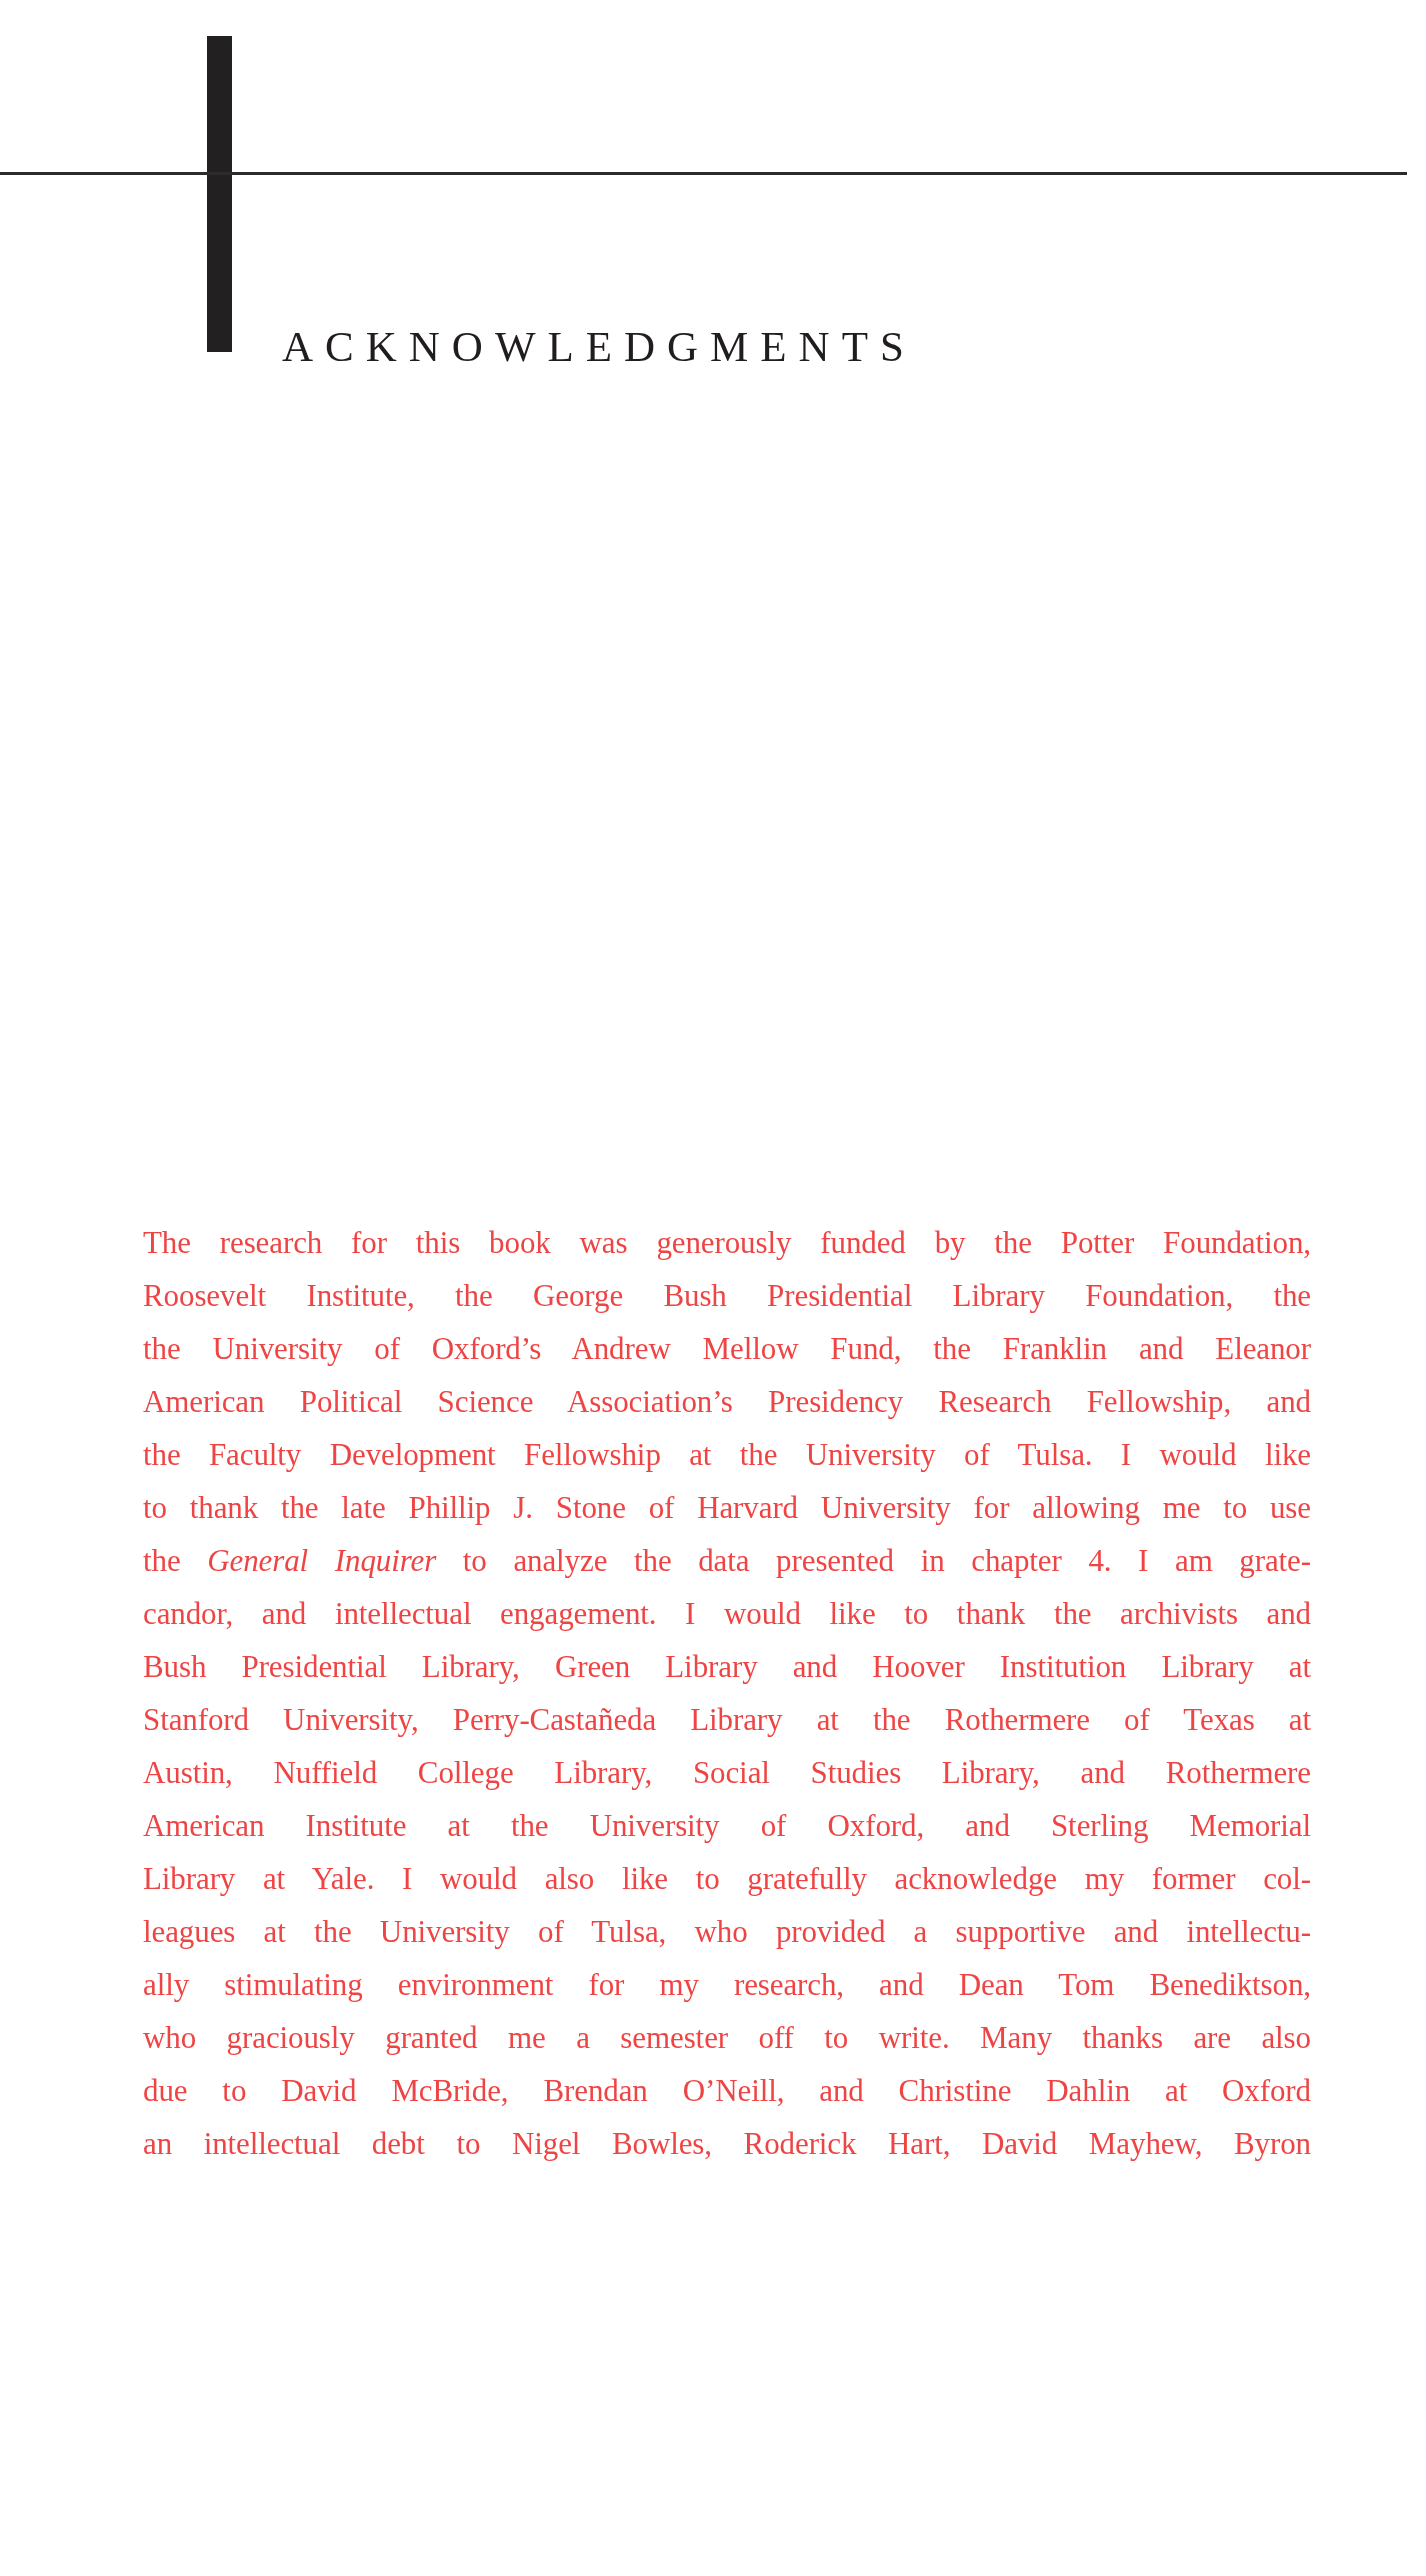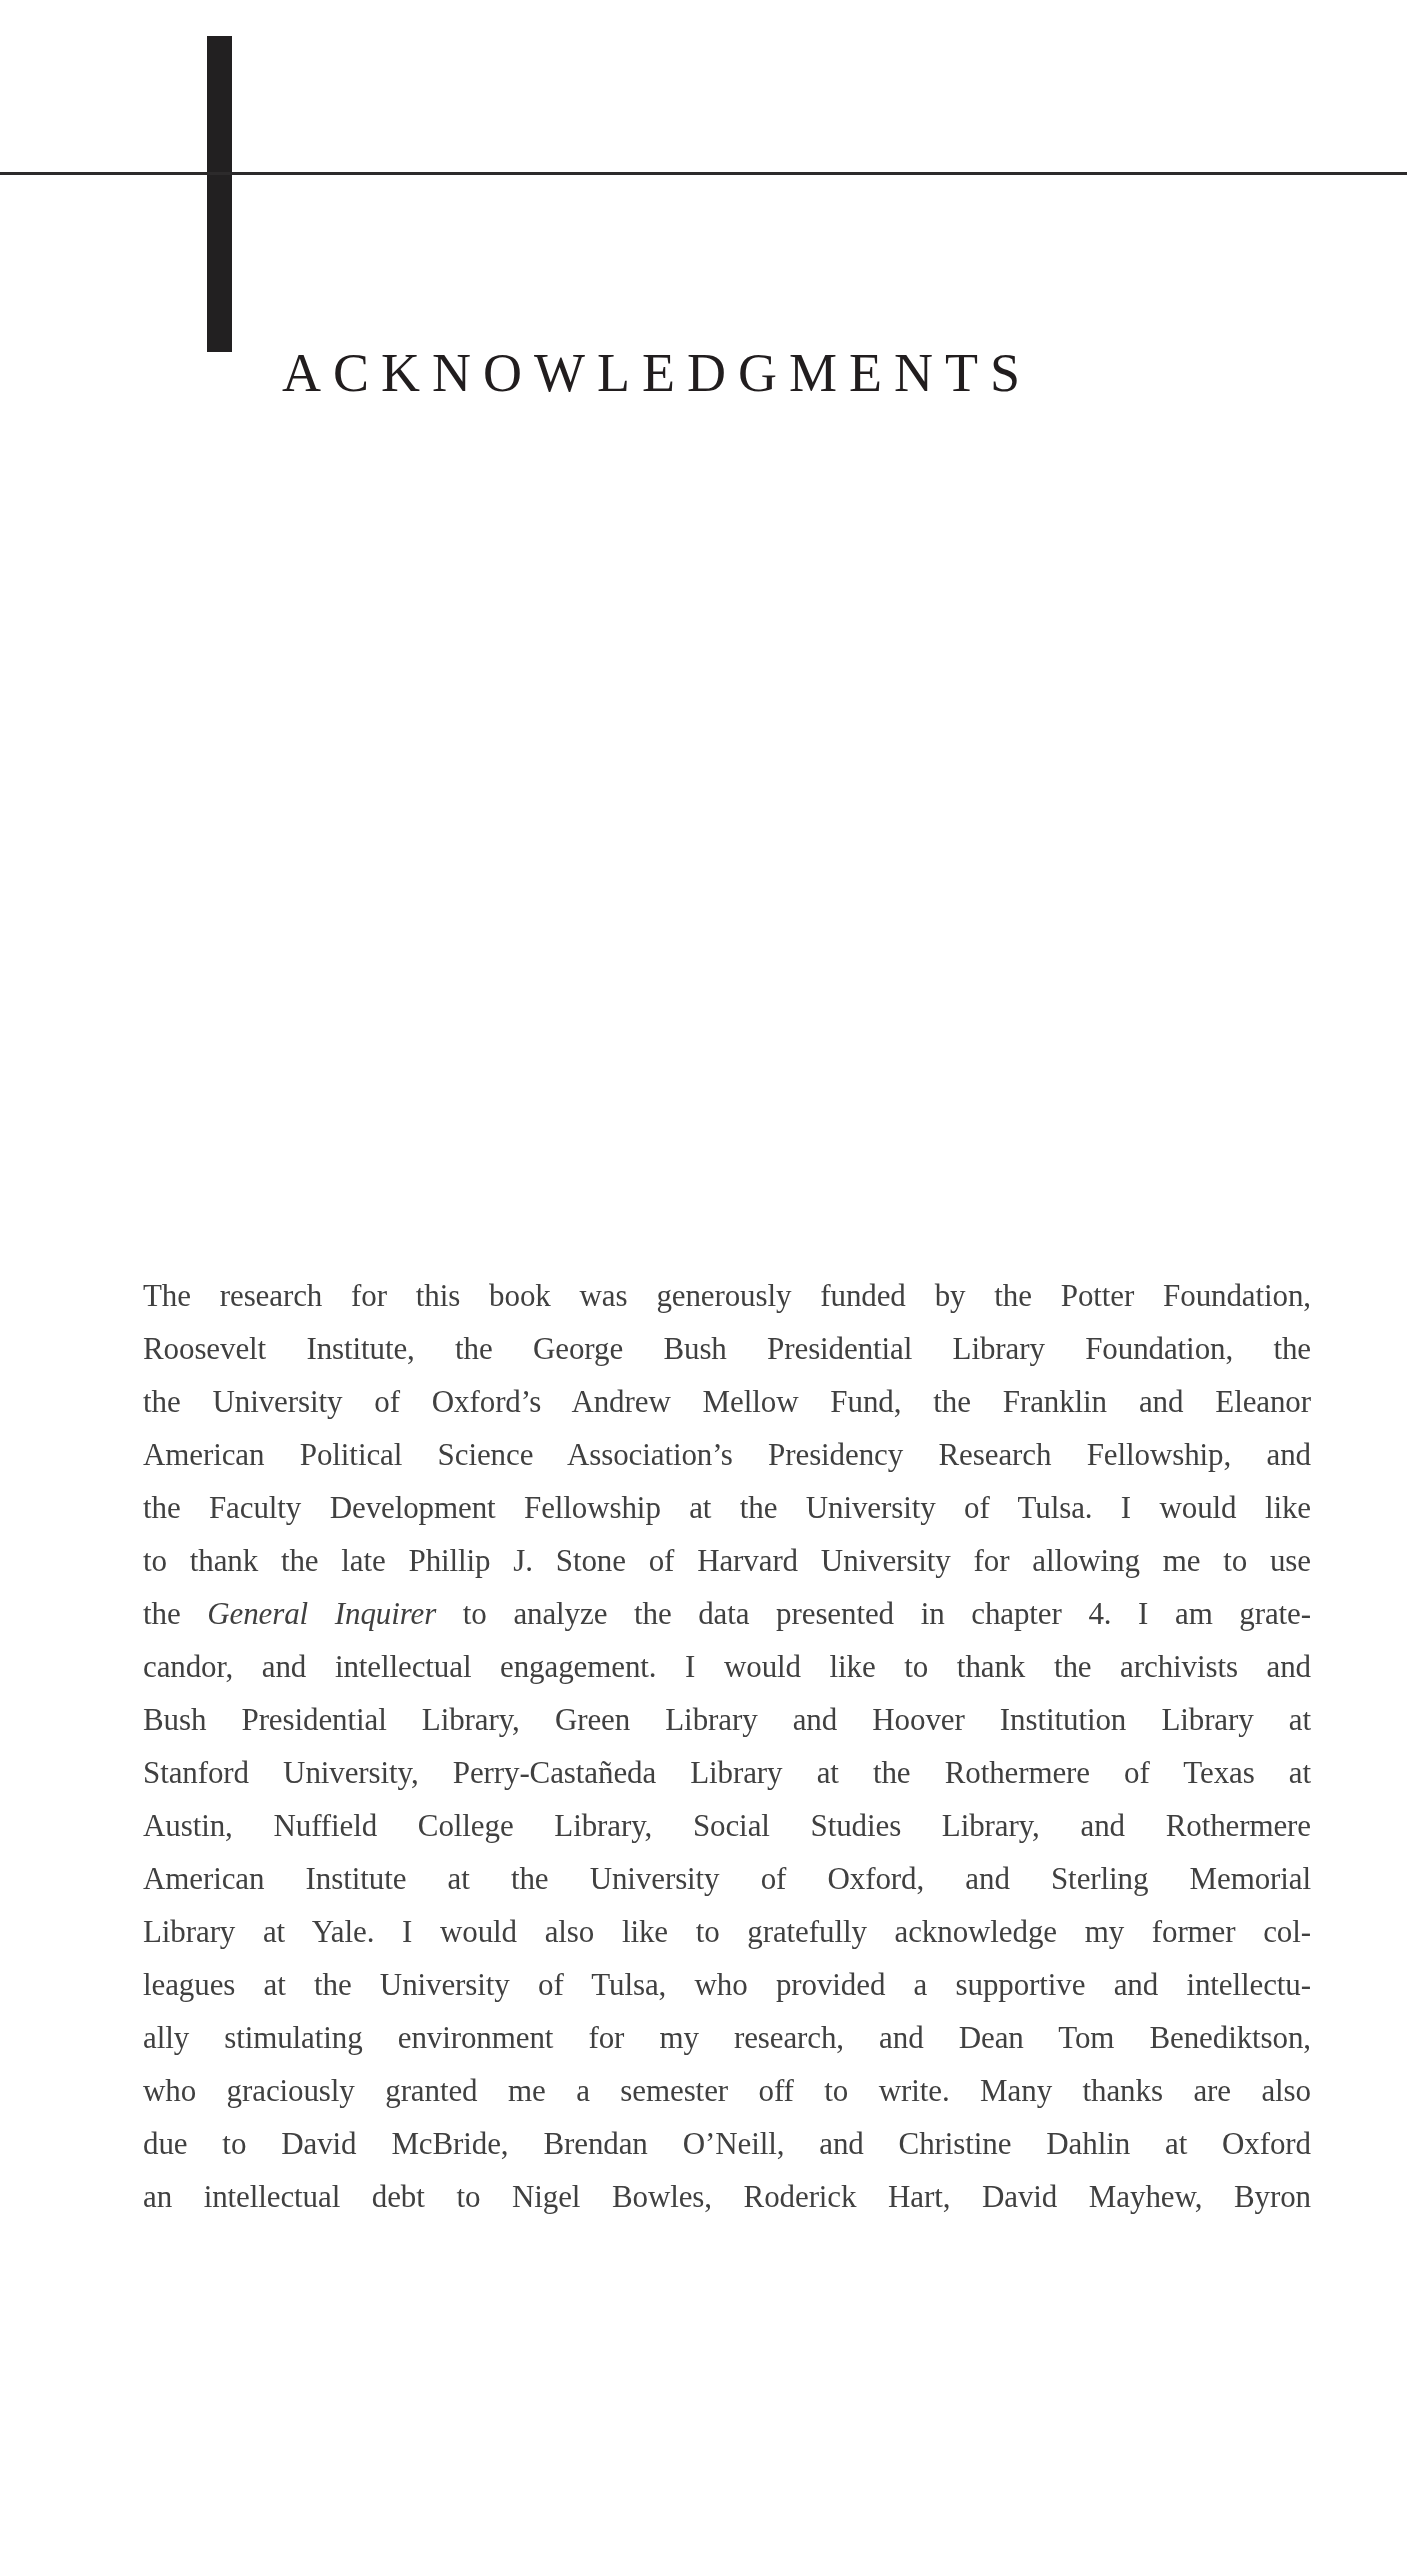--- a/index.html
+++ b/index.html
@@ -27,34 +27,34 @@
     position: absolute;
     left: 0;
     top: 172px;
     width: 1407px;
     height: 2.7px;
     background: #2c2a2b;
   }
   .chapter-heading {
     position: absolute;
     left: 282px;
-    top: 316px;
-    font-size: 54px;
+    top: 296px;
+    font-size: 43px;
     line-height: 43px;
     letter-spacing: 12px;
     font-weight: 400;
     color: #211d1e;
     white-space: nowrap;
   }
   .body-paragraph {
     position: absolute;
     left: 143px;
-    top: 1269px;
+    top: 1216px;
     width: 1168px;
-    color: #404040;
+    color: #ef4444;
     font-size: 31px;
     letter-spacing: -0.1px;
   }
   .body-line {
     line-height: 53px;
     text-align: justify;
     text-align-last: justify;
     hyphens: none;
   }
   .italic {

